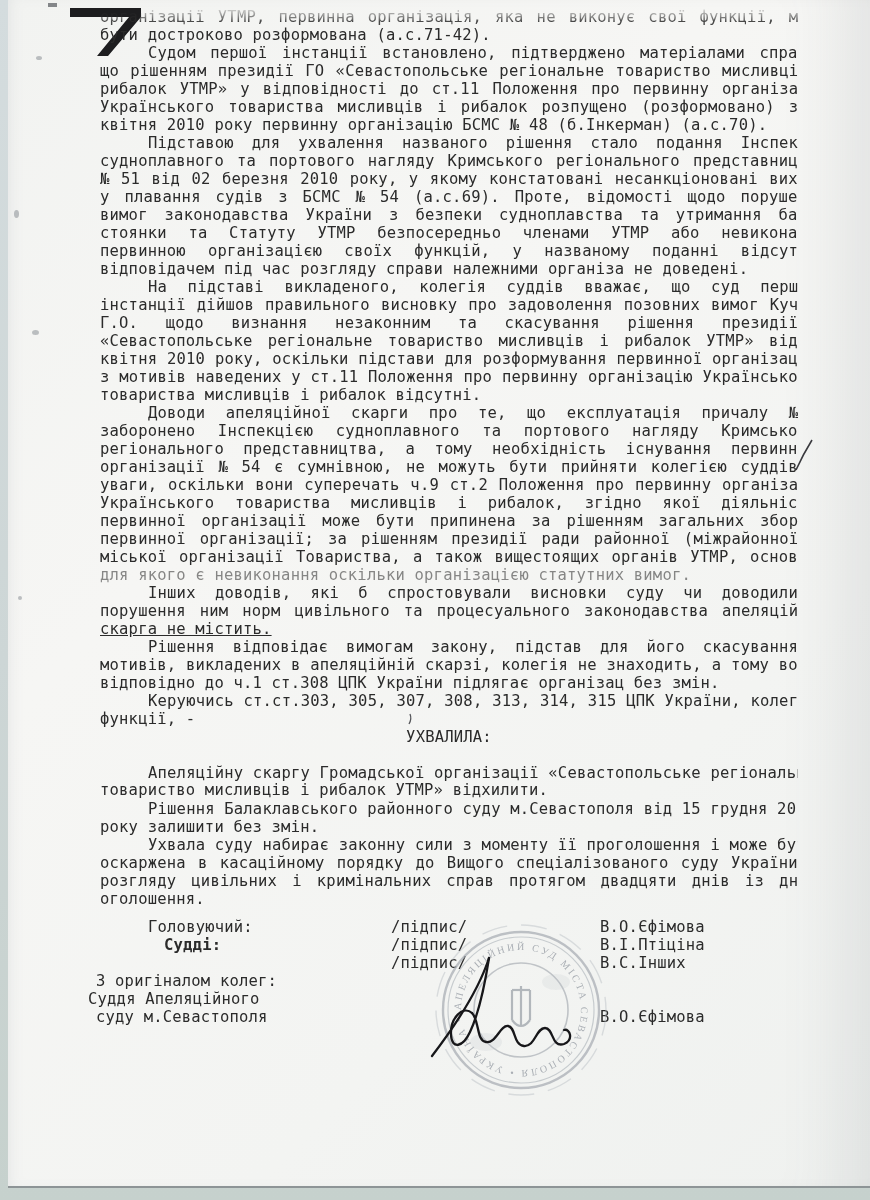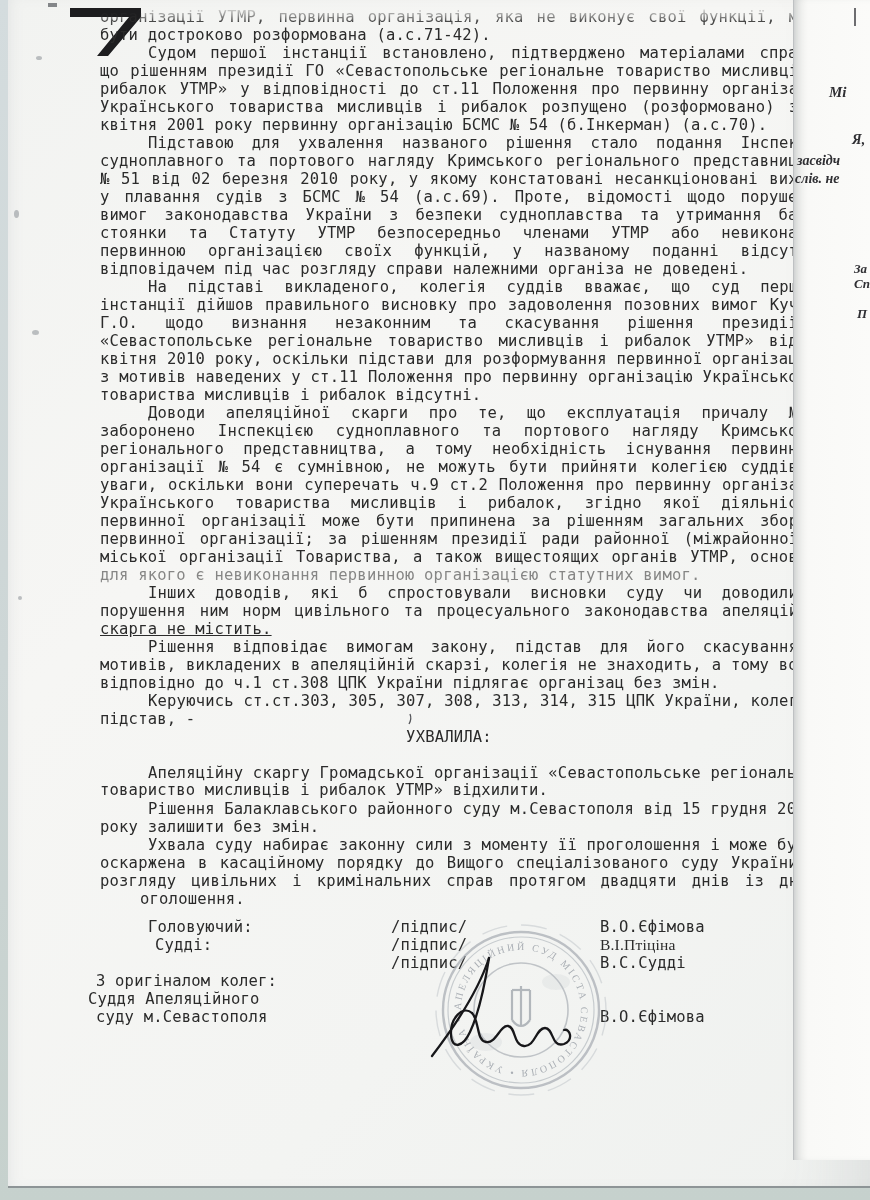--- a/index.html
+++ b/index.html
@@ -68,21 +68,21 @@
     <div class="speck" style="left:24px;top:330px;width:7px;height:5px"></div>
     <div class="speck" style="left:10px;top:596px;width:4px;height:4px"></div>
 
     <div id="doc-lines">
         <div class="ln just topcut" style="top: 8px; word-spacing: 3.44444px;">організації УТМР, первинна організація, яка не виконує свої функції, м</div>
         <div class="ln" style="top: 26px;">бути достроково розформована (а.с.71-42).</div>
         <div class="ln just" style="top: 44px; text-indent: 48px; word-spacing: 5px;">Судом першої інстанції встановлено, підтверджено матеріалами спра</div>
         <div class="ln just" style="top: 62px; word-spacing: 1.71429px;">що рішенням президії ГО «Севастопольське регіональне товариство мисливці</div>
         <div class="ln just" style="top: 80px; word-spacing: 3.44444px;">рибалок УТМР» у відповідності до ст.11 Положення про первинну організа</div>
         <div class="ln just" style="top: 98px; word-spacing: 4.42857px;">Українського товариства мисливців і рибалок розпущено (розформовано) з</div>
-        <div class="ln" style="top: 116px;">квітня 2001 року первинну організацію БСМС № 54 (б.Інкерман) (а.с.70).</div>
+        <div class="ln" style="top: 116px;">квітня 2010 року первинну організацію БСМС № 48 (б.Інкерман) (а.с.70).</div>
         <div class="ln just" style="top: 134px; text-indent: 48px; word-spacing: 8.42857px;">Підставою для ухвалення названого рішення стало подання Інспек</div>
         <div class="ln just" style="top: 152px; word-spacing: 3.5px;">судноплавного та портового нагляду Кримського регіонального представниц</div>
         <div class="ln just" style="top: 170px; word-spacing: 1.90909px;">№ 51 від 02 березня 2010 року, у якому констатовані несанкціоновані вих</div>
         <div class="ln just" style="top: 188px; word-spacing: 5.36364px;">у плавання судів з БСМС № 54 (а.с.69). Проте, відомості щодо поруше</div>
         <div class="ln just" style="top: 206px; word-spacing: 7.375px;">вимог законодавства України з безпеки судноплавства та утримання ба</div>
         <div class="ln just" style="top: 224px; word-spacing: 12.125px;">стоянки та Статуту УТМР безпосередньо членами УТМР або невикона</div>
         <div class="ln just" style="top: 242px; word-spacing: 12.5714px;">первинною організацією своїх функцій, у названому поданні відсут</div>
         <div class="ln" style="top: 260px;">відповідачем під час розгляду справи належними організа не доведені.</div>
         <div class="ln just" style="top: 278px; text-indent: 48px; word-spacing: 11px;">На підставі викладеного, колегія суддів вважає, що суд перш</div>
         <div class="ln just" style="top: 296px; word-spacing: 1.5px;">інстанції дійшов правильного висновку про задоволення позовних вимог Куч</div>
@@ -93,49 +93,49 @@
         <div class="ln" style="top: 386px;">товариства мисливців і рибалок відсутні.</div>
         <div class="ln just" style="top: 404px; text-indent: 48px; word-spacing: 11px;">Доводи апеляційної скарги про те, що експлуатація причалу №</div>
         <div class="ln just" style="top: 422px; word-spacing: 13px;">заборонено Інспекцією судноплавного та портового нагляду Кримсько</div>
         <div class="ln just" style="top: 440px; word-spacing: 9.83333px;">регіонального представництва, а тому необхідність існування первинн</div>
         <div class="ln just" style="top: 458px; word-spacing: 4px;">організації № 54 є сумнівною, не можуть бути прийняти колегією суддів</div>
         <div class="ln just" style="top: 476px; word-spacing: 1.33333px;">уваги, оскільки вони суперечать ч.9 ст.2 Положення про первинну організа</div>
         <div class="ln just" style="top: 494px; word-spacing: 11.1429px;">Українського товариства мисливців і рибалок, згідно якої діяльніс</div>
         <div class="ln just" style="top: 512px; word-spacing: 6.25px;">первинної організації може бути припинена за рішенням загальних збор</div>
         <div class="ln just" style="top: 530px; word-spacing: 4.42857px;">первинної організації; за рішенням президії ради районної (міжрайонної</div>
         <div class="ln just" style="top: 548px; word-spacing: 2.625px;">міської організації Товариства, а також вищестоящих органів УТМР, основ</div>
-        <div class="ln faded" style="top: 566px;">для якого є невиконання первинною організацією статутних вимог.</div>
+        <div class="ln faded" style="top: 566px;">для якого є невиконання оскільки організацією статутних вимог.</div>
         <div class="ln just" style="top: 584px; text-indent: 48px; word-spacing: 9.75px;">Інших доводів, які б спростовували висновки суду чи доводили</div>
         <div class="ln just" style="top: 602px; word-spacing: 4.42857px;">порушення ним норм цивільного та процесуального законодавства апеляцій</div>
         <div class="ln" style="top: 620px; text-decoration: underline;">скарга не містить.</div>
         <div class="ln just" style="top: 638px; text-indent: 48px; word-spacing: 8.42857px;">Рішення відповідає вимогам закону, підстав для його скасування</div>
         <div class="ln just" style="top: 656px; word-spacing: 0.2px;">мотивів, викладених в апеляційній скарзі, колегія не знаходить, а тому во</div>
         <div class="ln" style="top: 674px;">відповідно до ч.1 ст.308 ЦПК України підлягає організац без змін.</div>
         <div class="ln just" style="top: 692px; text-indent: 48px; word-spacing: 0.2px;">Керуючись ст.ст.303, 305, 307, 308, 313, 314, 315 ЦПК України, колег</div>
-        <div class="ln" style="top: 710px;">підстав, -</div>
+        <div class="ln" style="top: 710px;">функції, -</div>
         <div class="ln center" style="top: 728px;">УХВАЛИЛА:</div>
         <div class="ln just" style="top: 764px; text-indent: 48px;">Апеляційну скаргу Громадської організації «Севастопольське регіональн</div>
         <div class="ln" style="top: 781px;">товариство мисливців і рибалок УТМР» відхилити.</div>
         <div class="ln just" style="top: 800px; text-indent: 48px;">Рішення Балаклавського районного суду м.Севастополя від 15 грудня 201</div>
         <div class="ln" style="top: 818px;">року залишити без змін.</div>
         <div class="ln just" style="top: 836px; text-indent: 48px;">Ухвала суду набирає законну сили з моменту її проголошення і може бут</div>
         <div class="ln just" style="top: 854px; word-spacing: 2.625px;">оскаржена в касаційному порядку до Вищого спеціалізованого суду України</div>
         <div class="ln just" style="top: 872px; word-spacing: 5.55556px;">розгляду цивільних і кримінальних справ протягом двадцяти днів із дн</div>
-        <div class="ln" style="top: 890px; margin-left: 40px;">оголошення.</div>
+        <div class="ln" style="top: 890px;">оголошення.</div>
       </div>
 
     <div id="sig-block">
         <div class="sig" style="left: 140px; top: 918px;">Головуючий:</div>
         <div class="sig" style="left: 383px; top: 918px;">/підпис/</div>
         <div class="sig" style="left: 592px; top: 918px;">В.О.Єфімова</div>
-        <div class="sig" style="left: 147px; top: 936px;">Судді:</div>
+        <div class="sig" style="left: 156px; top: 936px; font-weight: bold;">Судді:</div>
         <div class="sig" style="left: 383px; top: 936px;">/підпис/</div>
-        <div class="sig" style="left: 592px; top: 936px; font-family: Liberation Serif, serif;">В.І.Птіціна</div>
+        <div class="sig" style="left: 592px; top: 936px;">В.І.Птіціна</div>
         <div class="sig" style="left: 383px; top: 954px;">/підпис/</div>
-        <div class="sig" style="left: 592px; top: 954px;">В.С.Судді</div>
+        <div class="sig" style="left: 592px; top: 954px;">В.С.Інших</div>
         <div class="sig" style="left: 88px; top: 972px;">З оригіналом колег:</div>
         <div class="sig" style="left: 80px; top: 990px;">Суддя Апеляційного</div>
         <div class="sig" style="left: 88px; top: 1008px;">суду м.Севастополя</div>
         <div class="sig" style="left: 592px; top: 1008px;">В.О.Єфімова</div>
       </div>
 
     <svg class="stamp-svg" width="220" height="220" style="left:408px;top:902px">
       <defs>
         <path id="ringPath" d="M105,108 m-60,0 a60,60 0 1,1 120,0 a60,60 0 1,1 -120,0"></path>
       </defs>
@@ -167,27 +167,15 @@
     </svg>
 
     <svg width="30" height="40" style="left:782px;top:436px">
       <path d="M6,34 C11,23 17,12 22,4" stroke="#3a3a3e" stroke-width="1.6" fill="none"></path>
     </svg>
 
     <svg width="10" height="14" style="left:398px;top:712px">
       <path d="M4,2 q2,5 -1,10" stroke="#55565a" stroke-width="1.3" fill="none"></path>
     </svg>
 
-    <div class="strip">
-      <div class="tick" style="left:60px;top:8px"></div>
-      <div id="frags">
-          <div class="frag" style="left: 35px; top: 84px; font-size: 15px;">Мі</div>
-          <div class="frag" style="left: 58px; top: 132px; font-size: 14px;">Я,</div>
-          <div class="frag" style="left: 3px; top: 153px; font-size: 14px;">засвідч</div>
-          <div class="frag" style="left: 1px; top: 171px; font-size: 14px;">слів. не</div>
-          <div class="frag" style="left: 60px; top: 261px; font-size: 13px;">За</div>
-          <div class="frag" style="left: 60px; top: 276px; font-size: 13px;">Сп</div>
-          <div class="frag" style="left: 63px; top: 306px; font-size: 13px;">П</div>
-        </div>
-    </div>
 
   </div>
 </div>
 
 </body></html>

